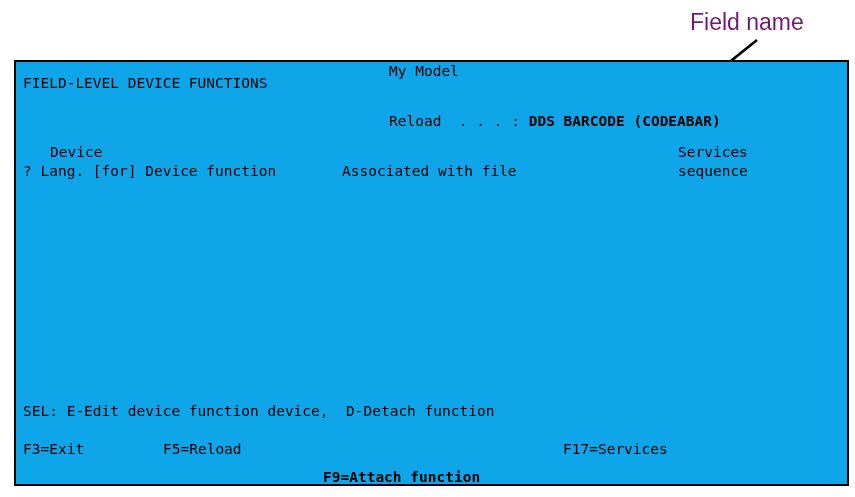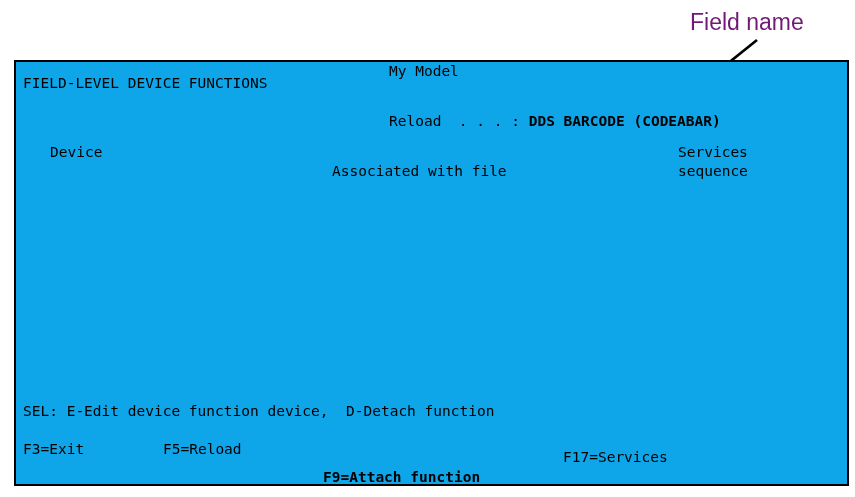--- a/index.html
+++ b/index.html
@@ -63,27 +63,27 @@
   }
   .bold { font-weight: bold; margin-top: 28px; }
 
   
   .r-title      { left: 7px;   top: 12px; }
   .r-model      { left: 373px; top: 0; }
   .r-fieldlbl   { left: 373px; top: 50px; }
   .r-device     { left: 26px;  top: 81px; margin-left: 8px; }
   .r-applied    { left: 662px; top: 81px; }
   .r-colhdr     { left: 7px;   top: 100px; }
-  .r-assoc      { left: 316px; top: 100px; }
+  .r-assoc      { left: 326px; top: 100px; }
   .r-sequence   { left: 662px; top: 100px; }
   .r-sel        { left: 7px;   top: 340px; }
   .r-f3         { left: 7px;   top: 378px; }
   .r-f5         { left: 147px; top: 378px; }
   .r-f9         { left: 307px; top: 378px; }
-  .r-f17        { left: 547px; top: 378px; margin-top: 8px; }
+  .r-f17        { left: 547px; top: 378px; }
 </style>
 </head>
 <body>
 
 <div id="annotation-layer">
   <div id="annotation-label">Field name</div>
   <svg width="855" height="497" style="position:absolute;left:0;top:0;">
     <defs>
       <marker id="arrowhead" markerWidth="7" markerHeight="7" refX="1.2" refY="3.0" orient="auto" markerUnits="strokeWidth">
         <path d="M0,0 L6.4,3.0 L0,6.0 L1.6,3.0 Z" fill="#000000"></path>
@@ -97,20 +97,21 @@
   <div id="terminal-screen">
 
     <div class="trow r-title">FIELD-LEVEL DEVICE FUNCTIONS</div>
     <div class="trow r-model">My Model</div>
 
     <div class="trow r-fieldlbl"><span>Reload  . . . :</span><span> </span><span class="bold">DDS BARCODE (CODEABAR)</span></div>
 
     <div class="trow r-device">Device</div>
     <div class="trow r-applied">Services</div>
 
+    <div class="trow r-colhdr">? Lang. [for] Device function</div>
     <div class="trow r-assoc">Associated with file</div>
     <div class="trow r-sequence">sequence</div>
 
     <div id="list-area" style="position:absolute;left:7px;top:120px;width:810px;height:210px;"></div>
 
     <div class="trow r-sel">SEL: E-Edit device function device,  D-Detach function</div>
 
     <div class="trow r-f3">F3=Exit</div>
     <div class="trow r-f5">F5=Reload</div>
     <div class="trow r-f9 bold">F9=Attach function</div>

